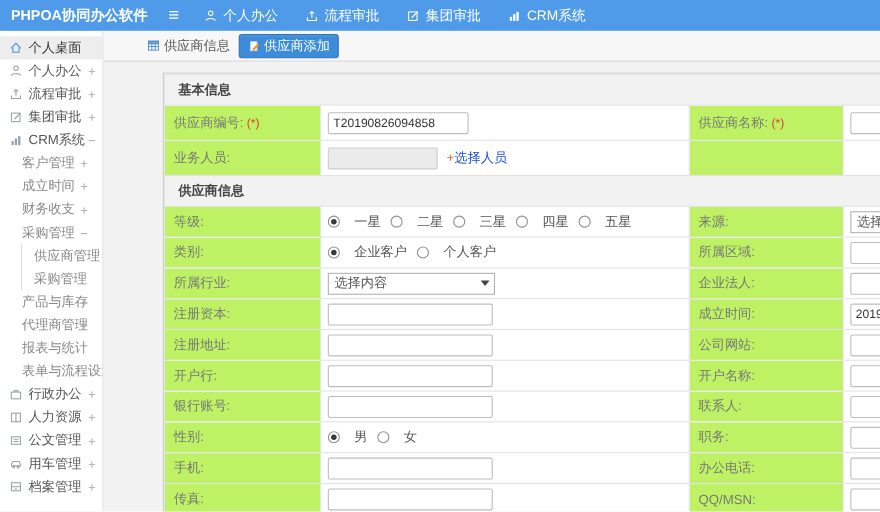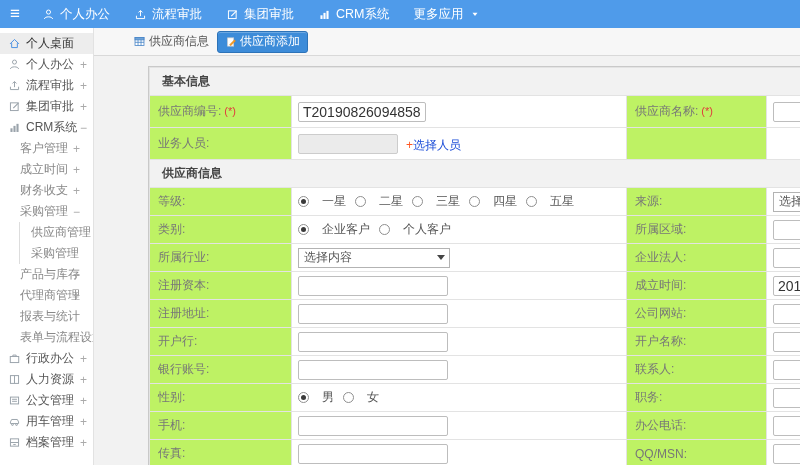--- a/index.html
+++ b/index.html
@@ -44,41 +44,42 @@
     border:1px solid #c9c9c9;z-index:5}
   table.form{width:1000px;border-collapse:collapse;table-layout:fixed}
   table.form td{border:1px solid #e3e3e3;height:25px;vertical-align:middle;overflow:hidden;
     white-space:nowrap}
   tr.tall td{height:29px}
   td.sechdr{background:#f2f2f2;font-weight:bold;color:#444;padding-left:12px;height:21px;
     font-size:12px}
   td.lbl{background:#bef264;color:#777;padding-left:8px;font-size:12px}
   td.fld{padding-left:6px}
   .req{color:#e03c3c;font-style:normal;font-size:11px;margin-left:3px}
-  .txt{height:20px;border:1px solid #bdbdbd;border-radius:2px;padding:0 4px;font-size:14px;
+  .txt{height:20px;border:1px solid #bdbdbd;border-radius:2px;padding:0 4px;font-size:11px;
     color:#333;box-sizing:border-box;font-family:inherit;background:#fff}
   .txt.ro{background:#ebebeb;border-color:#ccc}
   .picker{margin-left:8px;text-decoration:none;font-size:12px;cursor:pointer}
   .picker .plus{color:#ff5722}
   .picker .ptext{color:#1d4ed8}
   .ropt{display:inline-flex;align-items:center;gap:13px;margin-right:9px;color:#555;cursor:pointer}
   .radio{display:inline-block;width:11px;height:11px;border:1px solid #8f8f8f;border-radius:50%;
     background:#fff;position:relative;box-sizing:border-box}
   .radio.sel::after{content:"";position:absolute;left:2px;top:2px;width:5px;height:5px;
     border-radius:50%;background:#3a3a3a}
   .selbox{width:152px;height:20px;border:1px solid #b3b3b3;background:#fff;display:inline-flex;
     align-items:center;justify-content:space-between;padding:0 4px 0 5px;color:#555;
     box-sizing:border-box;cursor:pointer}
   .selcaret{width:0;height:0;border-left:4px solid transparent;border-right:4px solid transparent;
     border-top:5px solid #444}
 </style>
 </head>
 <body>
 
 <header class="topbar">
+  <div class="logo">PHPOA协同办公软件</div>
   <div class="hamburger">≡</div>
   <nav class="topnav">
       <div class="tn-item">
         <span>
           <svg width="13" height="13" viewBox="0 0 16 16" fill="none" stroke="currentColor" stroke-width="1.2">
             <circle cx="8" cy="5" r="2.5"></circle>
             <path d="M3 13.5 c0-3.5 10-3.5 10 0"></path>
           </svg>
         </span>
         <span>个人办公</span>
@@ -103,28 +104,20 @@
       </div>
       <div class="tn-item">
         <span>
           <svg width="13" height="13" viewBox="0 0 16 16" fill="currentColor">
             <rect x="3" y="9" width="2.6" height="4.5"></rect>
             <rect x="6.7" y="6" width="2.6" height="7.5"></rect>
             <rect x="10.4" y="3.5" width="2.6" height="10"></rect>
           </svg>
         </span>
         <span>CRM系统</span>
-      </div>
-      <div class="tn-item">
-        <span>更多应用</span>
-        <span class="tn-caret">
-          <svg width="10" height="10" viewBox="0 0 16 16" fill="currentColor">
-            <path d="M4 6 h8 L8 11 z"></path>
-          </svg>
-        </span>
       </div>
     </nav>
 </header>
 
 <aside class="sidebar">
   <ul class="side-menu">
       <li class="si lv0 active">
         <span class="ic">
           <svg width="13" height="13" viewBox="0 0 16 16" fill="none" stroke="currentColor" stroke-width="1.2">
             <path d="M2.5 8.5 L8 3 l5.5 5.5"></path>

